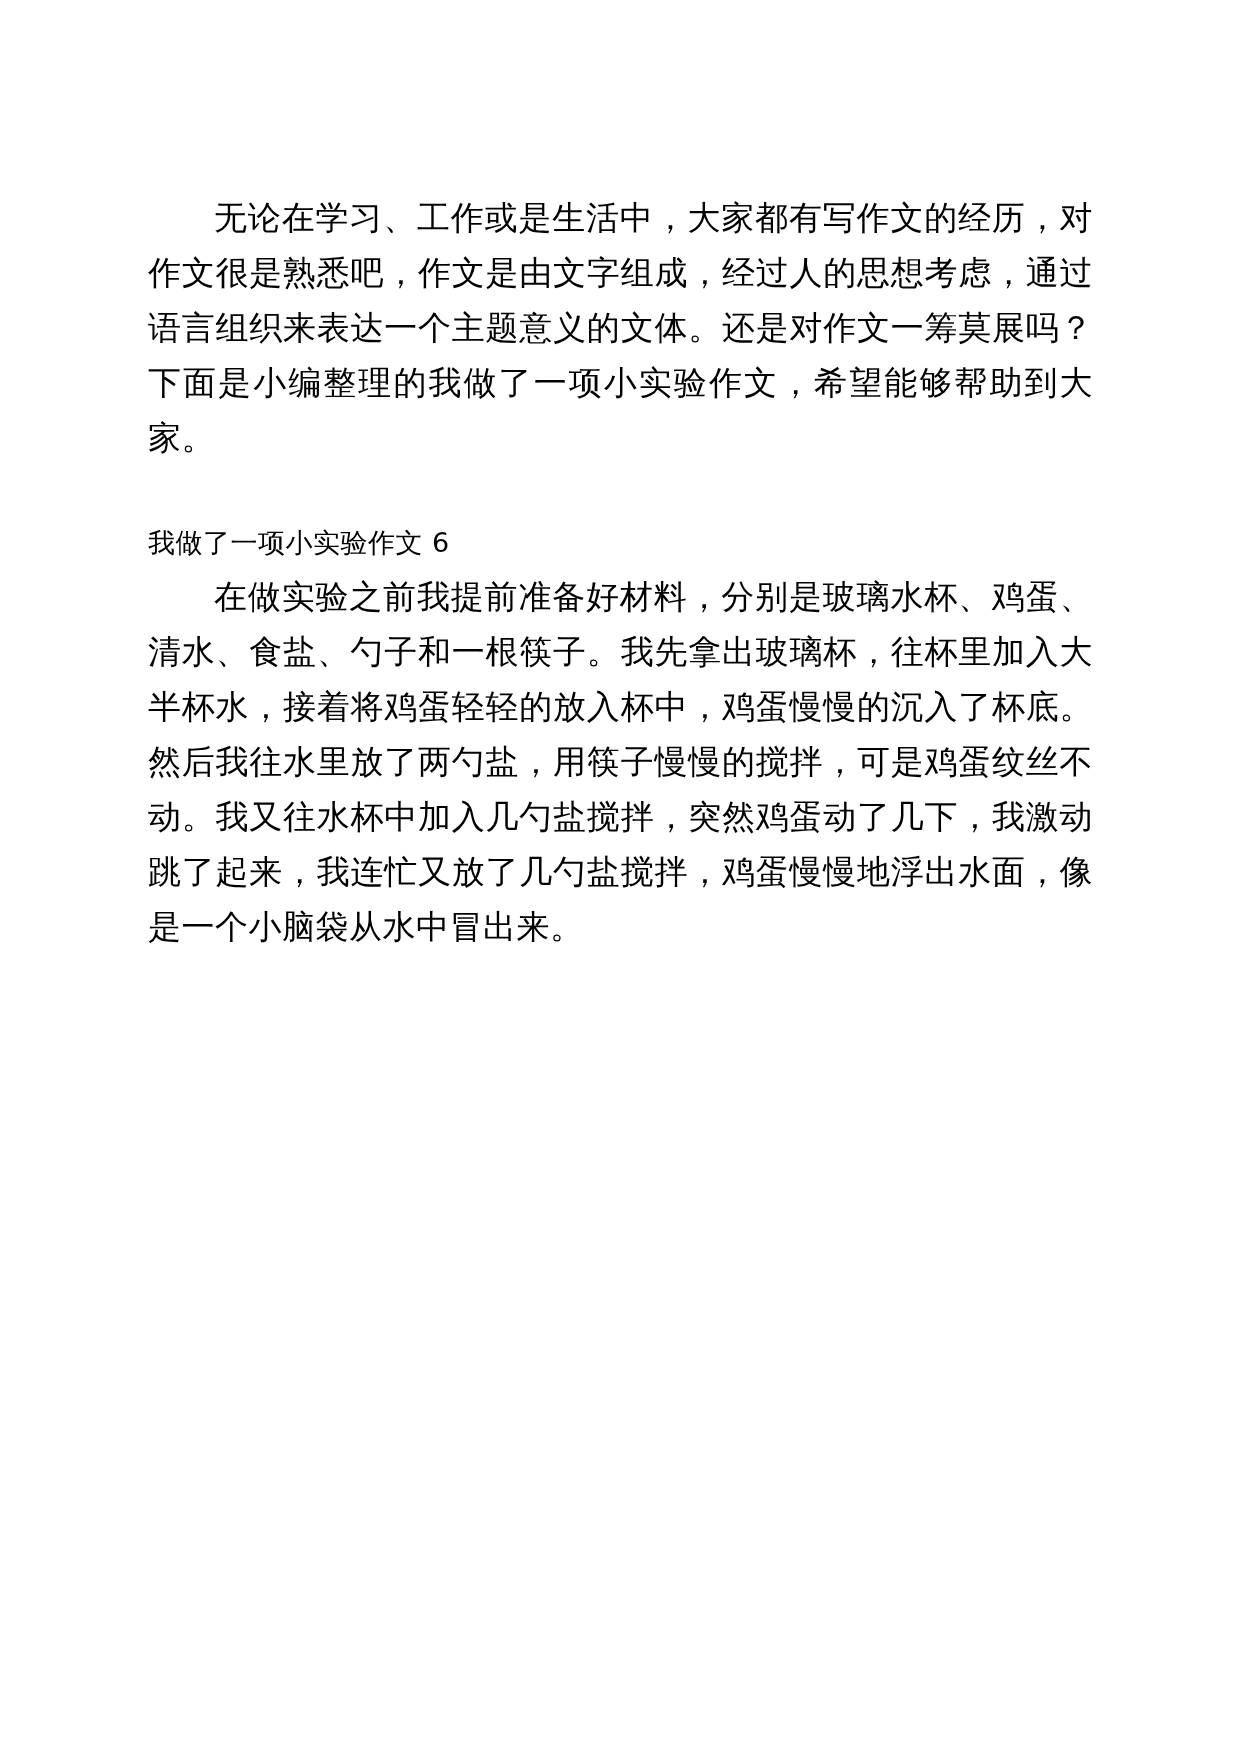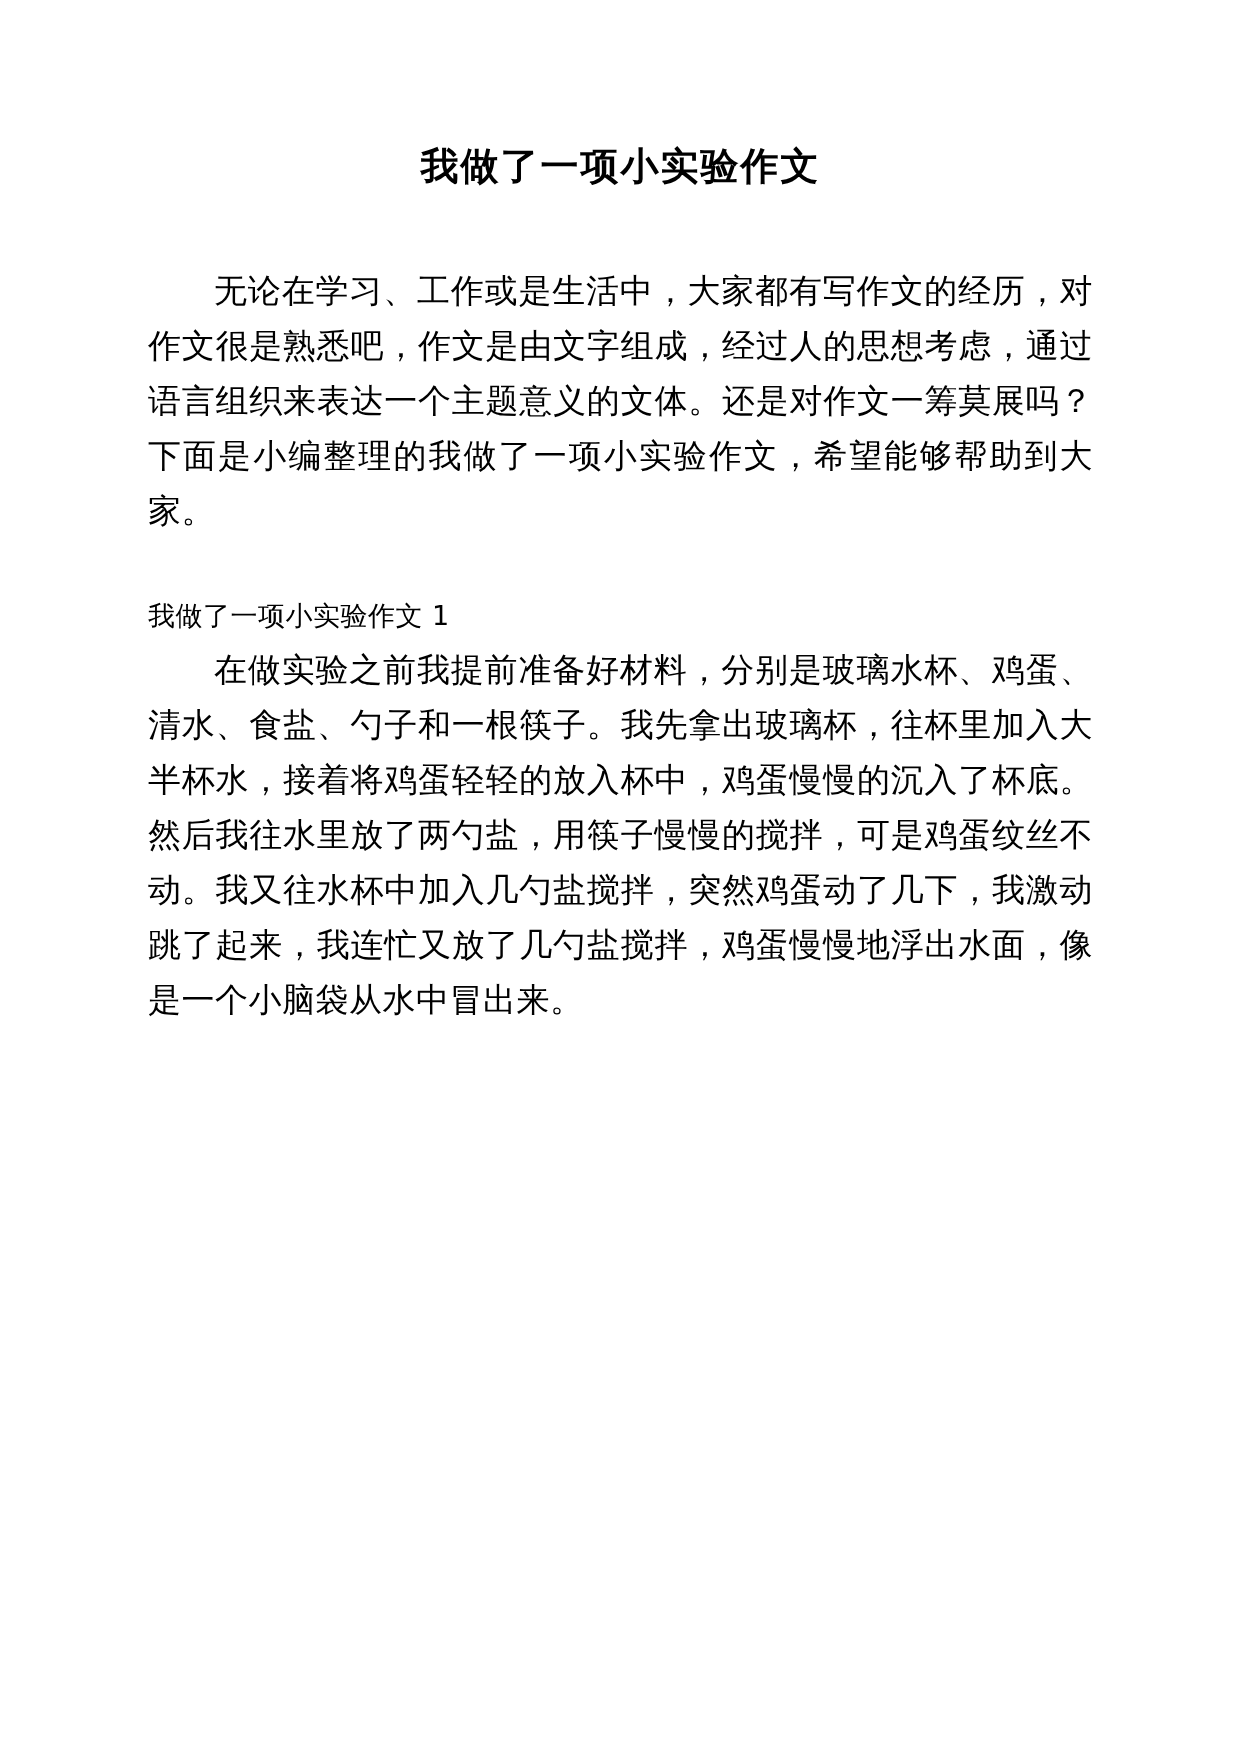--- a/index.html
+++ b/index.html
@@ -52,28 +52,27 @@
     line-height: 52px;
     margin: 0;
     letter-spacing: 0.5px;
   }
 </style>
 </head>
 <body>
 
 <div class="page">
 
-  <h1 class="doc-title">我做了一项小实验作文</h1>
 
   <div class="body-block">
 
     <p class="para indent">无论在学习、工作或是生活中，大家都有写作文的经历，对作文很是熟悉吧，作文是由文字组成，经过人的思想考虑，通过语言组织来表达一个主题意义的文体。还是对作文一筹莫展吗？下面是小编整理的我做了一项小实验作文，希望能够帮助到大家。</p>
 
     <div class="spacer-lg"></div>
 
-    <p class="section-head">我做了一项小实验作文 1</p>
+    <p class="section-head">我做了一项小实验作文 6</p>
 
 
     <p class="para indent">在做实验之前我提前准备好材料，分别是玻璃水杯、鸡蛋、清水、食盐、勺子和一根筷子。我先拿出玻璃杯，往杯里加入大半杯水，接着将鸡蛋轻轻的放入杯中，鸡蛋慢慢的沉入了杯底。然后我往水里放了两勺盐，用筷子慢慢的搅拌，可是鸡蛋纹丝不动。我又往水杯中加入几勺盐搅拌，突然鸡蛋动了几下，我激动跳了起来，我连忙又放了几勺盐搅拌，鸡蛋慢慢地浮出水面，像是一个小脑袋从水中冒出来。</p>
 
 
   </div>
 </div>
 
 </body></html>

